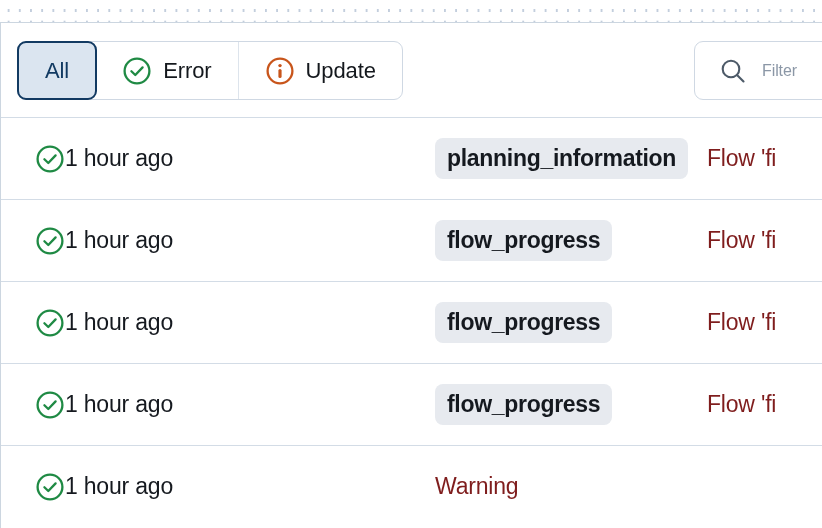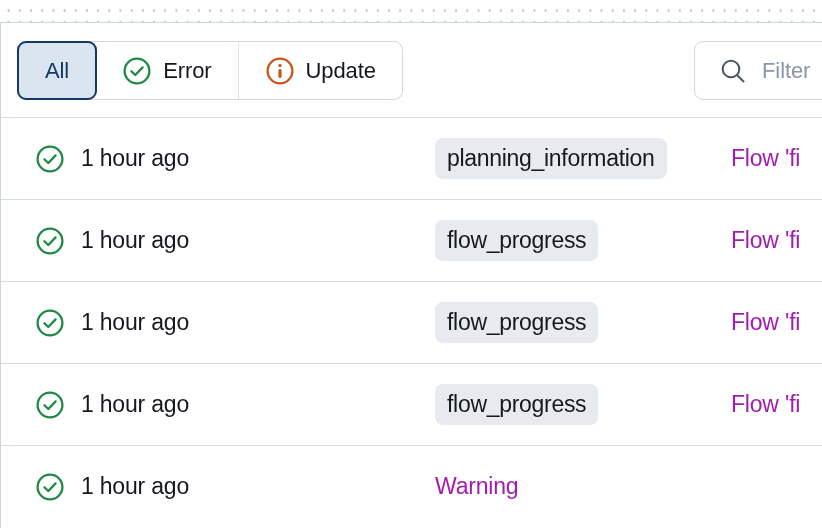--- a/index.html
+++ b/index.html
@@ -115,21 +115,21 @@
     border: 1px solid #cfd8e3;
     border-radius: 9px;
     background: #ffffff;
     display: flex;
     align-items: center;
     padding-left: 23px;
     gap: 14px;
     overflow: hidden;
   }
   .search-placeholder {
-    font-size: 22px;
+    font-size: 16px;
     color: #8b97a6;
     white-space: nowrap;
     letter-spacing: -0.1px;
   }
 
   
   .log-table {
     position: absolute;
     left: 1px;
     top: 117px;
@@ -142,55 +142,55 @@
     display: flex;
     align-items: center;
     border-top: 1px solid #d3dce6;
     background: #ffffff;
   }
   .row:first-child { border-top: 1px solid #d3dce6; }
 
   .cell-time {
     display: flex;
     align-items: center;
-    gap: 16px;
     padding-left: 34px;
     width: 434px;
     flex: none;
   }
   .time-text {
     font-size: 23px;
     color: #15191f;
     letter-spacing: -0.2px;
     white-space: nowrap;
   }
 
   .cell-tag {
-    width: 296px;
+    width: 272px;
     flex: none;
     display: flex;
     align-items: flex-end;
+    font-weight: bold;
   }
   .tag-badge {
     display: inline-flex;
     align-items: center;
     background: #e7eaef;
     border-radius: 8px;
     padding: 6px 12px;
     font-size: 23px;
     color: #15191f;
     letter-spacing: -0.3px;
     white-space: nowrap;
     line-height: 1.25;
   }
 
   .cell-message {
     flex: 1 1 auto;
     font-size: 23px;
-    color: #a21caf;
+    color: #7f1d1d;
     letter-spacing: -0.2px;
     white-space: nowrap;
     overflow: hidden;
   }
 
   
   .icon { display: inline-flex; flex: none; }
   .icon svg { display: block; }
 </style>
 </head>

